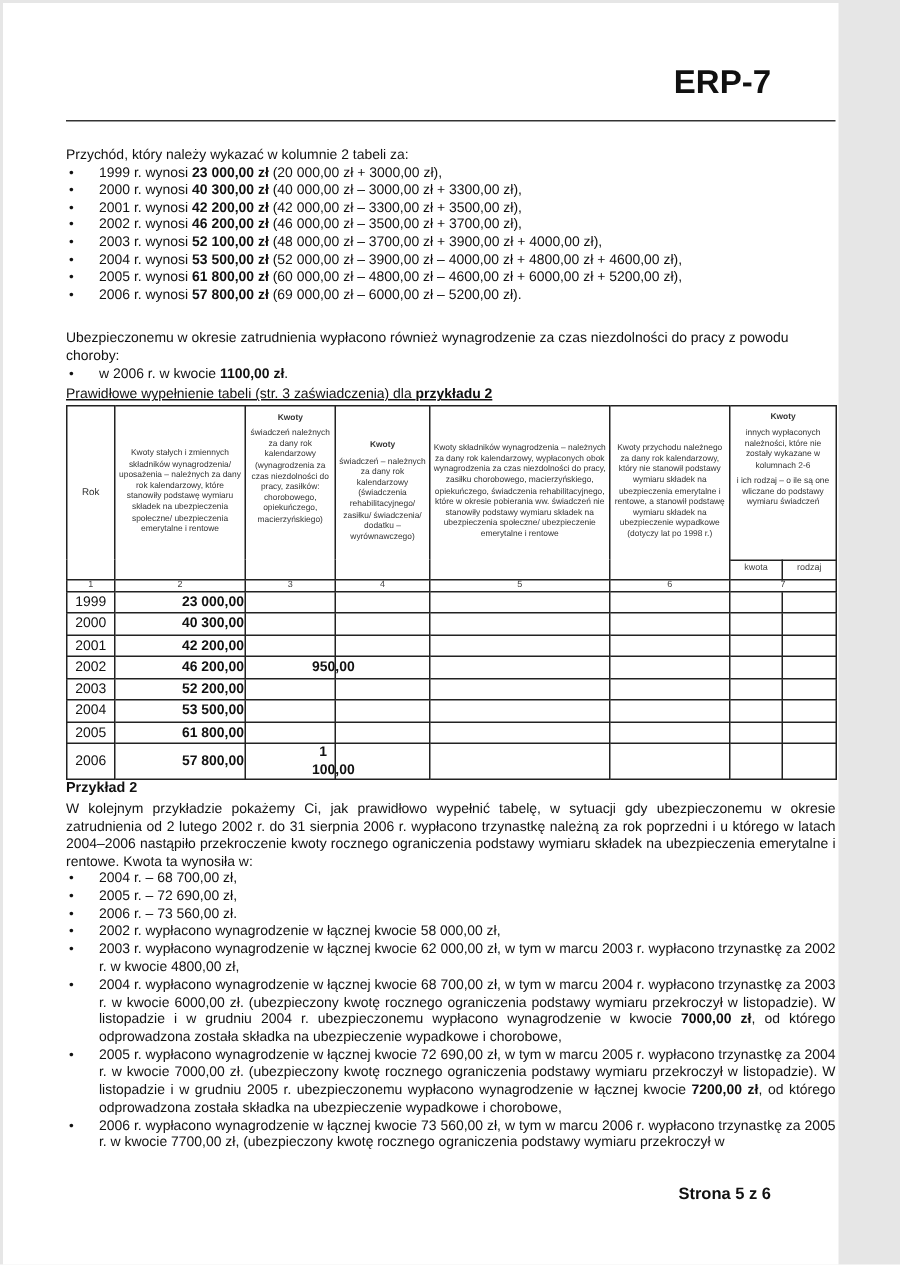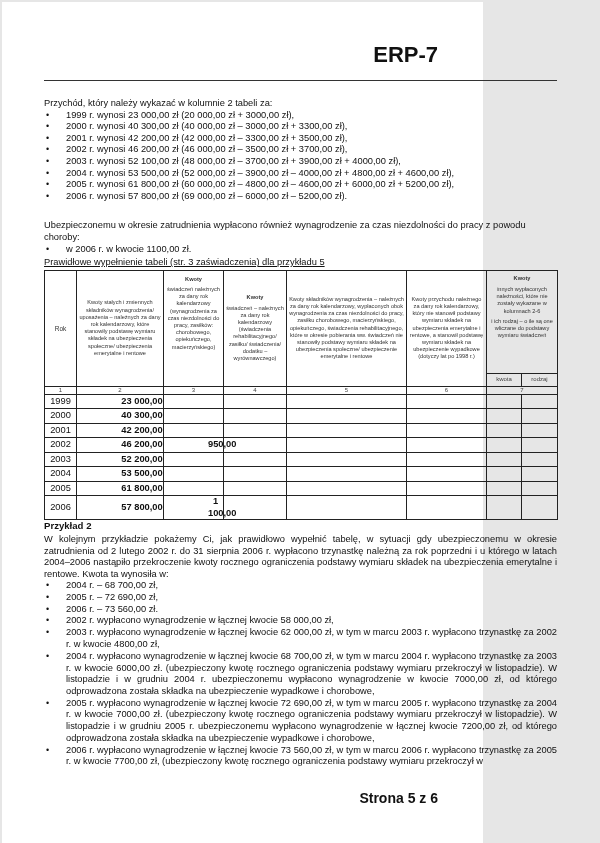--- a/index.html
+++ b/index.html
@@ -4,21 +4,21 @@
 <style>
   html, body { margin: 0; padding: 0; }
   body {
     width: 600px; height: 843px; overflow: hidden;
     background: #e6e6e6;
     font-family: "Liberation Sans", sans-serif;
     color: #111;
   }
   .page {
     position: absolute; left: 2px; top: 2px;
-    width: 481px; height: 841px;
+    width: 557px; height: 841px;
     background: #ffffff;
   }
   .form-code {
     position: absolute; right: 45px; top: 40px;
     font-size: 22px; font-weight: bold; letter-spacing: 0px;
   }
   .top-rule {
     position: absolute; left: 42px; top: 78px; width: 513px;
     border-top: 1.3px solid #333;
   }
@@ -28,21 +28,21 @@
   }
   .content p { margin: 0; }
   ul.bul { list-style: none; margin: 0; padding: 0; }
   ul.bul li { position: relative; padding-left: 22px; }
   ul.bul li::before {
     content: "•"; position: absolute; left: 2px; top: 0; font-size: 9px;
   }
   ul.tight li { line-height: 11.6px; }
   ul.gap li { margin-bottom: 0.5px; }
   .justify { text-align: justify; }
-  b { font-weight: normal; }
+  b { font-weight: bold; }
   .tbl-caption { text-decoration: underline; margin-top: 1px; }
 
   table.erp {
     border-collapse: collapse; width: 513px; margin-top: 1px;
     table-layout: fixed;
   }
   table.erp td, table.erp th {
     border: 1px solid #222; padding: 0; text-align: center; vertical-align: middle;
   }
   table.erp { border: 1.3px solid #222; }
@@ -50,21 +50,21 @@
   .hdr-top { vertical-align: top !important; }
   .num-row td { font-size: 6px; height: 7px; line-height: 7px; color: #444; }
   .data-row td { height: 13.5px; font-size: 9.3px; }
   .data-row td.year { font-size: 9.3px; }
   .data-row td.v { font-weight: bold; padding-left: 44px; }
   .sub-hdr { font-size: 6px; height: 12px; color: #444; }
 
   .p2-title { font-weight: bold; margin-top: 6px; font-size: 9.6px; }
   .footer {
     position: absolute; right: 45px; top: 788px;
-    font-size: 14px; font-weight: bold;
+    font-size: 11px; font-weight: bold;
   }
 </style>
 </head>
 <body>
 
 <div class="page">
   <div class="form-code">ERP-7</div>
   <div class="top-rule"></div>
 
   <div class="content">
@@ -78,21 +78,21 @@
       <li><span>2004 r. wynosi </span><b>53 500,00 zł</b><span> (52 000,00 zł – 3900,00 zł – 4000,00 zł + 4800,00 zł + 4600,00 zł),</span></li>
       <li><span>2005 r. wynosi </span><b>61 800,00 zł</b><span> (60 000,00 zł – 4800,00 zł – 4600,00 zł + 6000,00 zł + 5200,00 zł),</span></li>
       <li><span>2006 r. wynosi </span><b>57 800,00 zł</b><span> (69 000,00 zł – 6000,00 zł – 5200,00 zł).</span></li>
     </ul>
 
     <p style="margin-top:18px">Ubezpieczonemu w okresie zatrudnienia wypłacono również wynagrodzenie za czas niezdolności do pracy z powodu choroby:</p>
     <ul class="bul tight">
       <li><span>w 2006 r. w kwocie </span><b>1100,00 zł</b><span>.</span></li>
     </ul>
 
-    <p class="tbl-caption" style="margin-top:2px"><span>Prawidłowe wypełnienie tabeli (str. 3 zaświadczenia) dla </span><b>przykładu 5</b></p>
+    <p class="tbl-caption" style="margin-top:2px"><span>Prawidłowe wypełnienie tabeli (str. 3 zaświadczenia) dla </span><b>przykładu 2</b></p>
 
     <table class="erp">
       <colgroup>
         <col style="width:32px">
         <col style="width:87px">
         <col style="width:60px">
         <col style="width:63px">
         <col style="width:120px">
         <col style="width:80px">
         <col style="width:35px">

